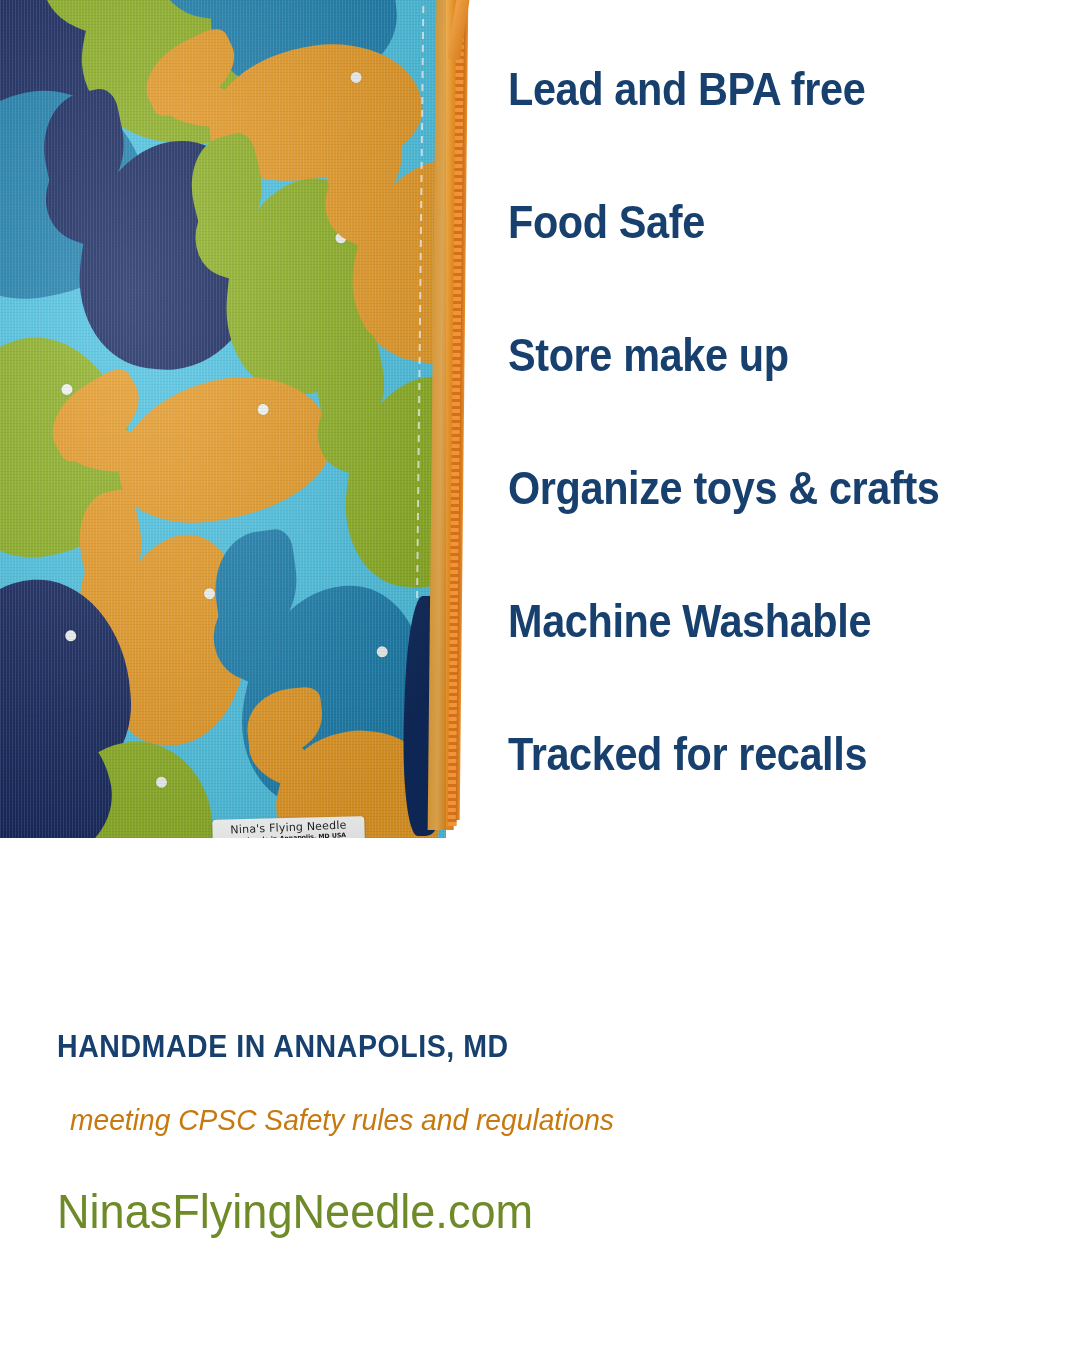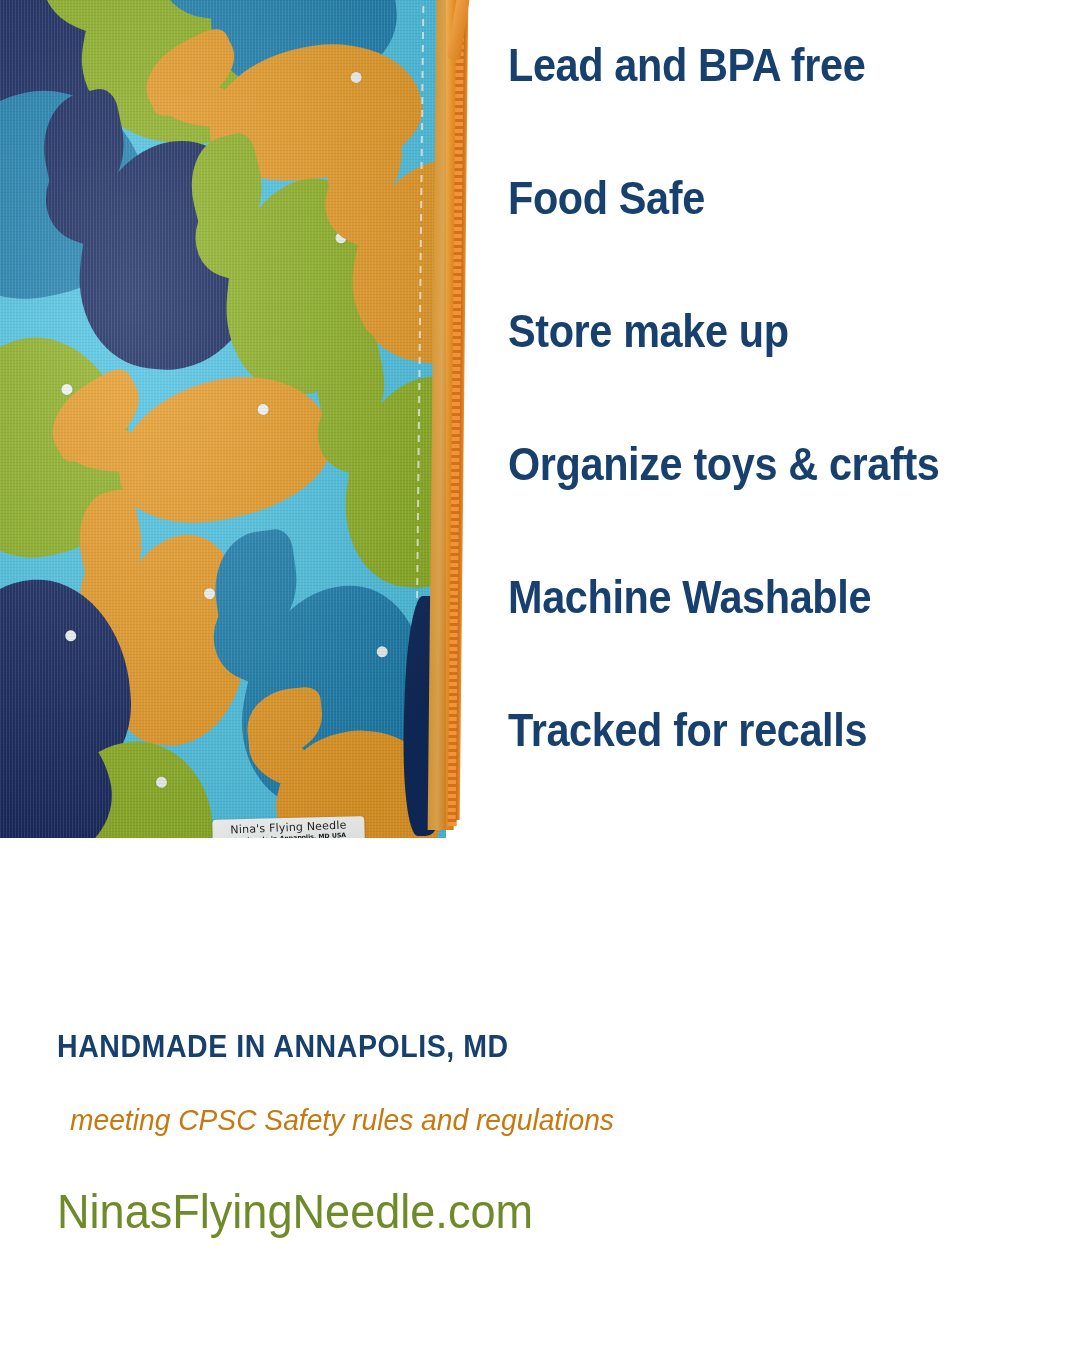--- a/index.html
+++ b/index.html
@@ -109,21 +109,21 @@
   }
   #care-label .lbl-line{
     font-family:"DejaVu Sans", sans-serif;
     font-size:6.2px;font-weight:bold;color:#222;
     text-align:center;white-space:nowrap;line-height:1.45;
     transform:rotate(-1.5deg);
   }
 
   
   #benefits{
-    position:absolute;left:508px;top:42px;width:540px;
+    position:absolute;left:508px;top:66px;width:540px;
   }
   .benefit{
     color:#17406e;
     font-family:"Liberation Sans", sans-serif;
     font-weight:bold;
     font-size:46px;
     line-height:1;
     letter-spacing:-0.4px;
     transform:scaleX(.9);
     transform-origin:left center;

